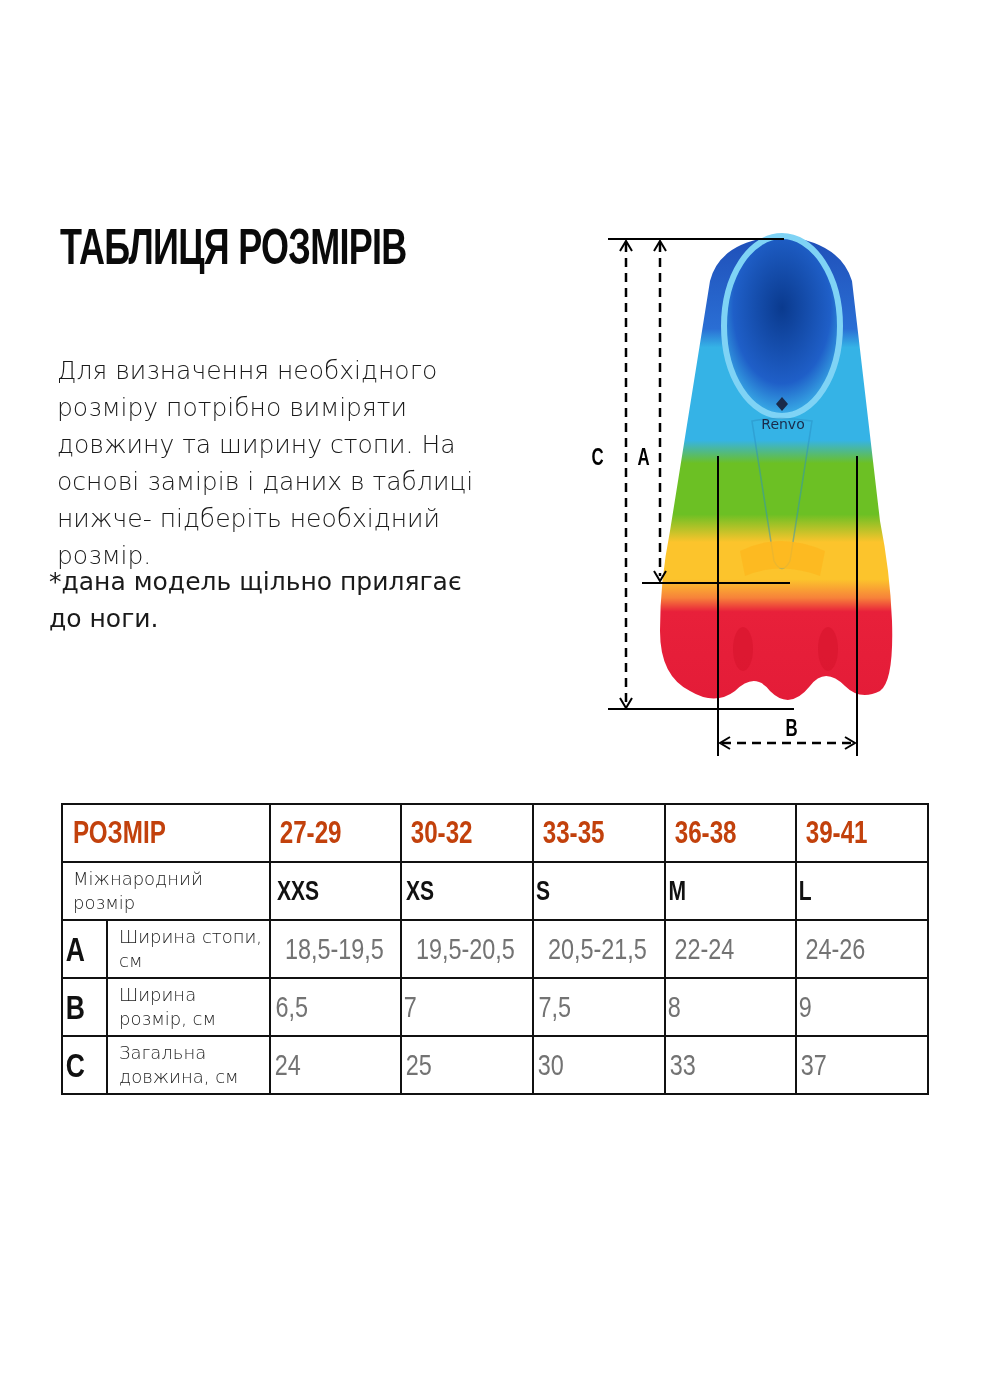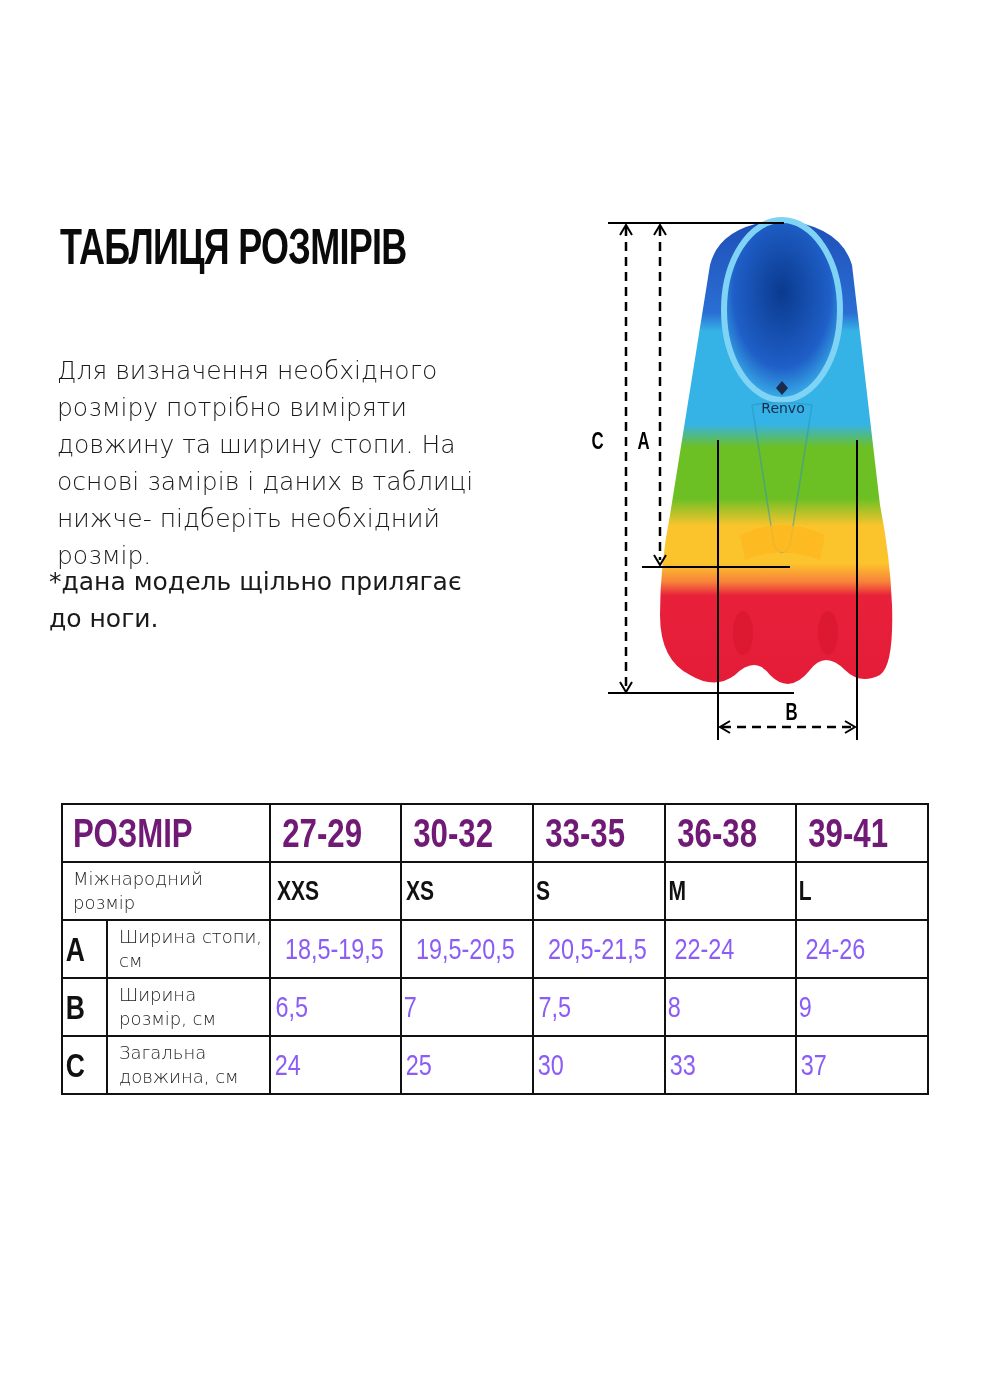--- a/index.html
+++ b/index.html
@@ -17,41 +17,41 @@
       position: absolute; left: 57px; top: 316px; width: 470px;
       font-family: "DejaVu Sans", sans-serif; font-size: 25px; line-height: 37px;
       color: #1a1a1a; font-weight: 300; white-space: pre-line; margin-top: 36px;
     }
     .note {
       position: absolute; left: 49px; top: 563px; width: 470px;
       font-family: "DejaVu Sans", sans-serif; font-size: 25px; line-height: 37px;
       color: #1a1a1a; white-space: pre-line;
     }
 
-    .diagram { position: absolute; left: 580px; top: 205px; width: 320px; height: 545px; text-align: center; }
+    .diagram { position: absolute; left: 580px; top: 221px; width: 320px; height: 545px; text-align: center; }
     .diagram svg { width: 100%; height: 100%; }
     .dlabel {
       position: absolute; font-weight: 700; font-size: 24px; color: #000;
       transform: scaleX(0.7); transform-origin: center;
     }
 
     table.size-table {
       position: absolute; left: 61px; top: 803px; width: 866px;
       border-collapse: collapse; table-layout: fixed;
     }
     table.size-table td {
       border: 2.5px solid #111; height: 58px; text-align: left; vertical-align: middle;
       padding: 0;
     }
     .cond { display: inline-block; transform: scaleX(0.78); transform-origin: center; white-space: nowrap; }
-    .hdr { font-weight: 700; font-size: 40px; color: #701a75; }
+    .hdr { font-weight: 700; font-size: 31px; color: #c2410c; }
     .hdr-left { text-align: left !important; padding-left: 10px !important; }
     .hdr-left .cond { transform-origin: left center; }
     .intl { font-weight: 700; font-size: 27px; }
-    .val { font-size: 30px; color: #8b5cf6; }
+    .val { font-size: 30px; color: #737373; }
     .letter { font-weight: 900; font-size: 34px; }
     .rowlabel {
       text-align: left !important; padding-left: 11px !important;
       font-family: "DejaVu Sans", sans-serif; font-size: 18px; line-height: 24px; color: #222;
       font-weight: 300;
     }
     .rowlabel-wide { padding-left: 10px !important; margin-left: 24px; }
   </style>
 </head>
 <body>

